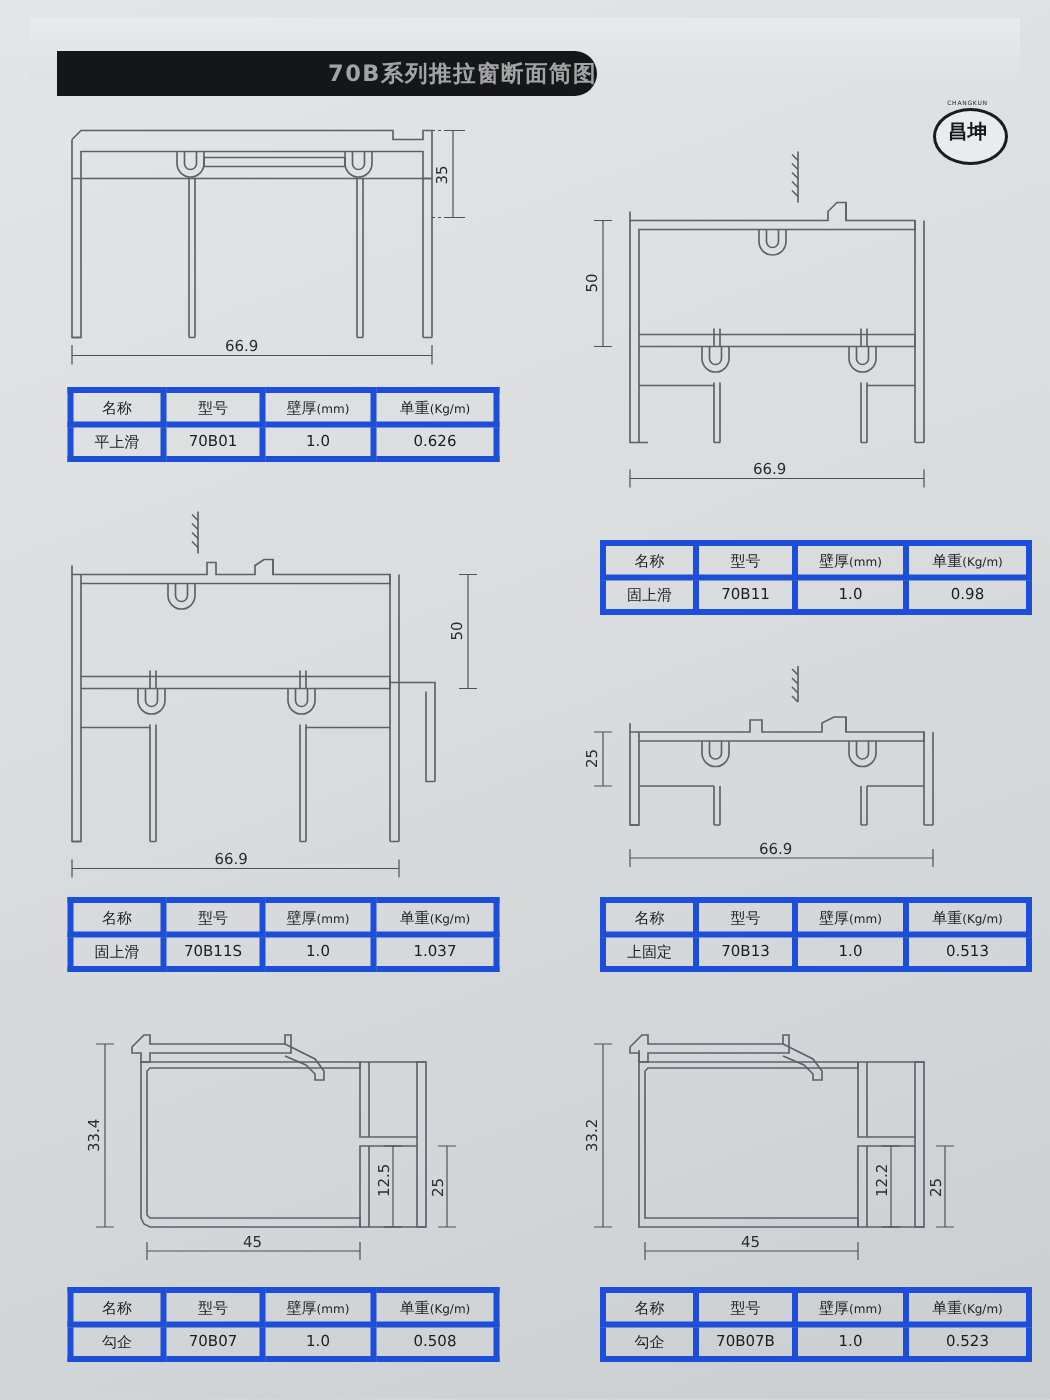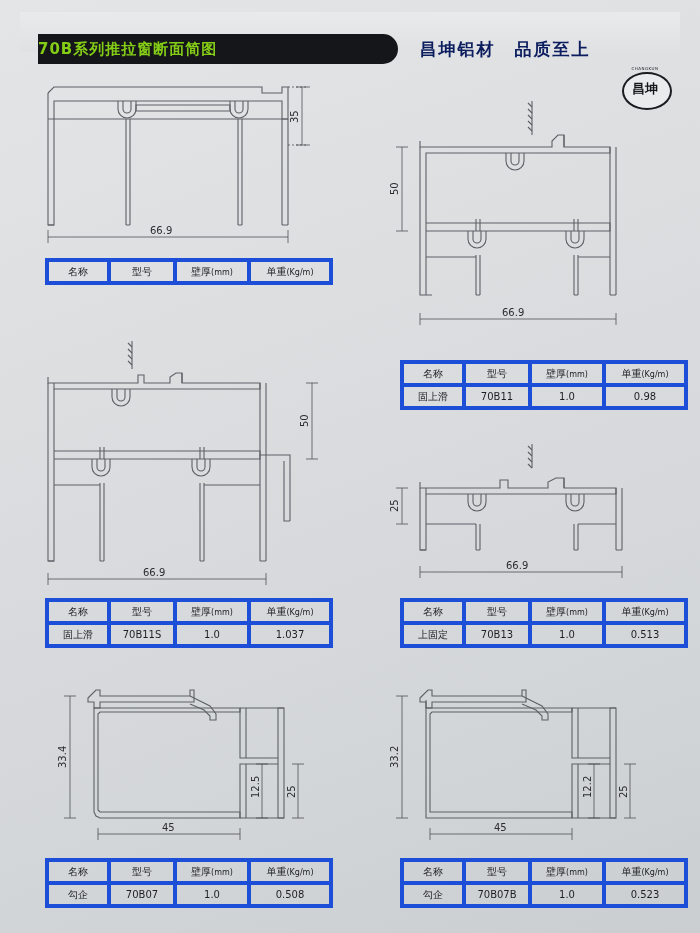--- a/index.html
+++ b/index.html
@@ -23,22 +23,22 @@
     position:absolute;left:20px;top:0;width:660px;height:40px;
     background:linear-gradient(180deg,#e8eaec 0%,#dfe1e3 100%);
   }
   .hdr-black{
     position:absolute;left:38px;top:22px;width:360px;height:30px;
     background:#14161a;
     border-radius:0 16px 16px 0;
   }
   .hdr-black-title{
     position:absolute;left:0;top:0;width:360px;height:30px;
-    line-height:30px;text-align:left;
-    color:#84cc16;font-size:15px;font-weight:bold;
+    line-height:30px;text-align:right;
+    color:#a3a3a3;font-size:15px;font-weight:bold;
     font-family:"DejaVu Sans", sans-serif;
     letter-spacing:1px;
   }
   .hdr-right{
     position:absolute;left:400px;top:22px;width:210px;height:30px;
     line-height:30px;
     color:#0b1d5e;font-size:17px;font-weight:bold;
     font-family:"DejaVu Sans", sans-serif;
     letter-spacing:2px;
     text-align:center;
@@ -98,21 +98,20 @@
 </head>
 <body>
 
 <div class="paper"></div>
 
 <div class="header">
   <div class="hdr-band"></div>
   <div class="hdr-black">
     <div class="hdr-black-title">70B系列推拉窗断面简图</div>
   </div>
-  <div class="hdr-right">昌坤铝材　品质至上</div>
   <div class="logo">
     <div class="logo-top">CHANGKUN</div>
     <div class="logo-oval"></div>
     <div class="logo-text">昌坤</div>
   </div>
 </div>
 
 <div class="fig" style="left:30px;top:75px;width:300px;height:175px;">
   <svg width="300" height="175" viewBox="0 0 300 175">
     <g>
@@ -147,20 +146,26 @@
   </svg>
 </div>
 
 <table class="spec" style="left:45px;top:258px;">
   <tbody>
       <tr>
     <th class="c1">名称</th>
     <th class="c2">型号</th>
     <th class="c3"><span>壁厚</span><span class="sub">(mm)</span></th>
     <th class="c4"><span>单重</span><span class="sub">(Kg/m)</span></th>
+  </tr>
+  <tr>
+    <td>平上滑</td>
+    <td>70B01</td>
+    <td>1.0</td>
+    <td>0.626</td>
   </tr>
 </tbody>
   </table>
 
 <div class="fig" style="left:380px;top:95px;width:290px;height:255px;">
   <svg width="290" height="255" viewBox="0 0 290 255">
     <g>
       <path class="ln" d="M152 6 L152 40"></path>
       <path class="ln" d="M148 8 L152 12 M148 14 L152 18 M148 20 L152 24 M148 26 L152 30 M148 32 L152 36"></path>
 

